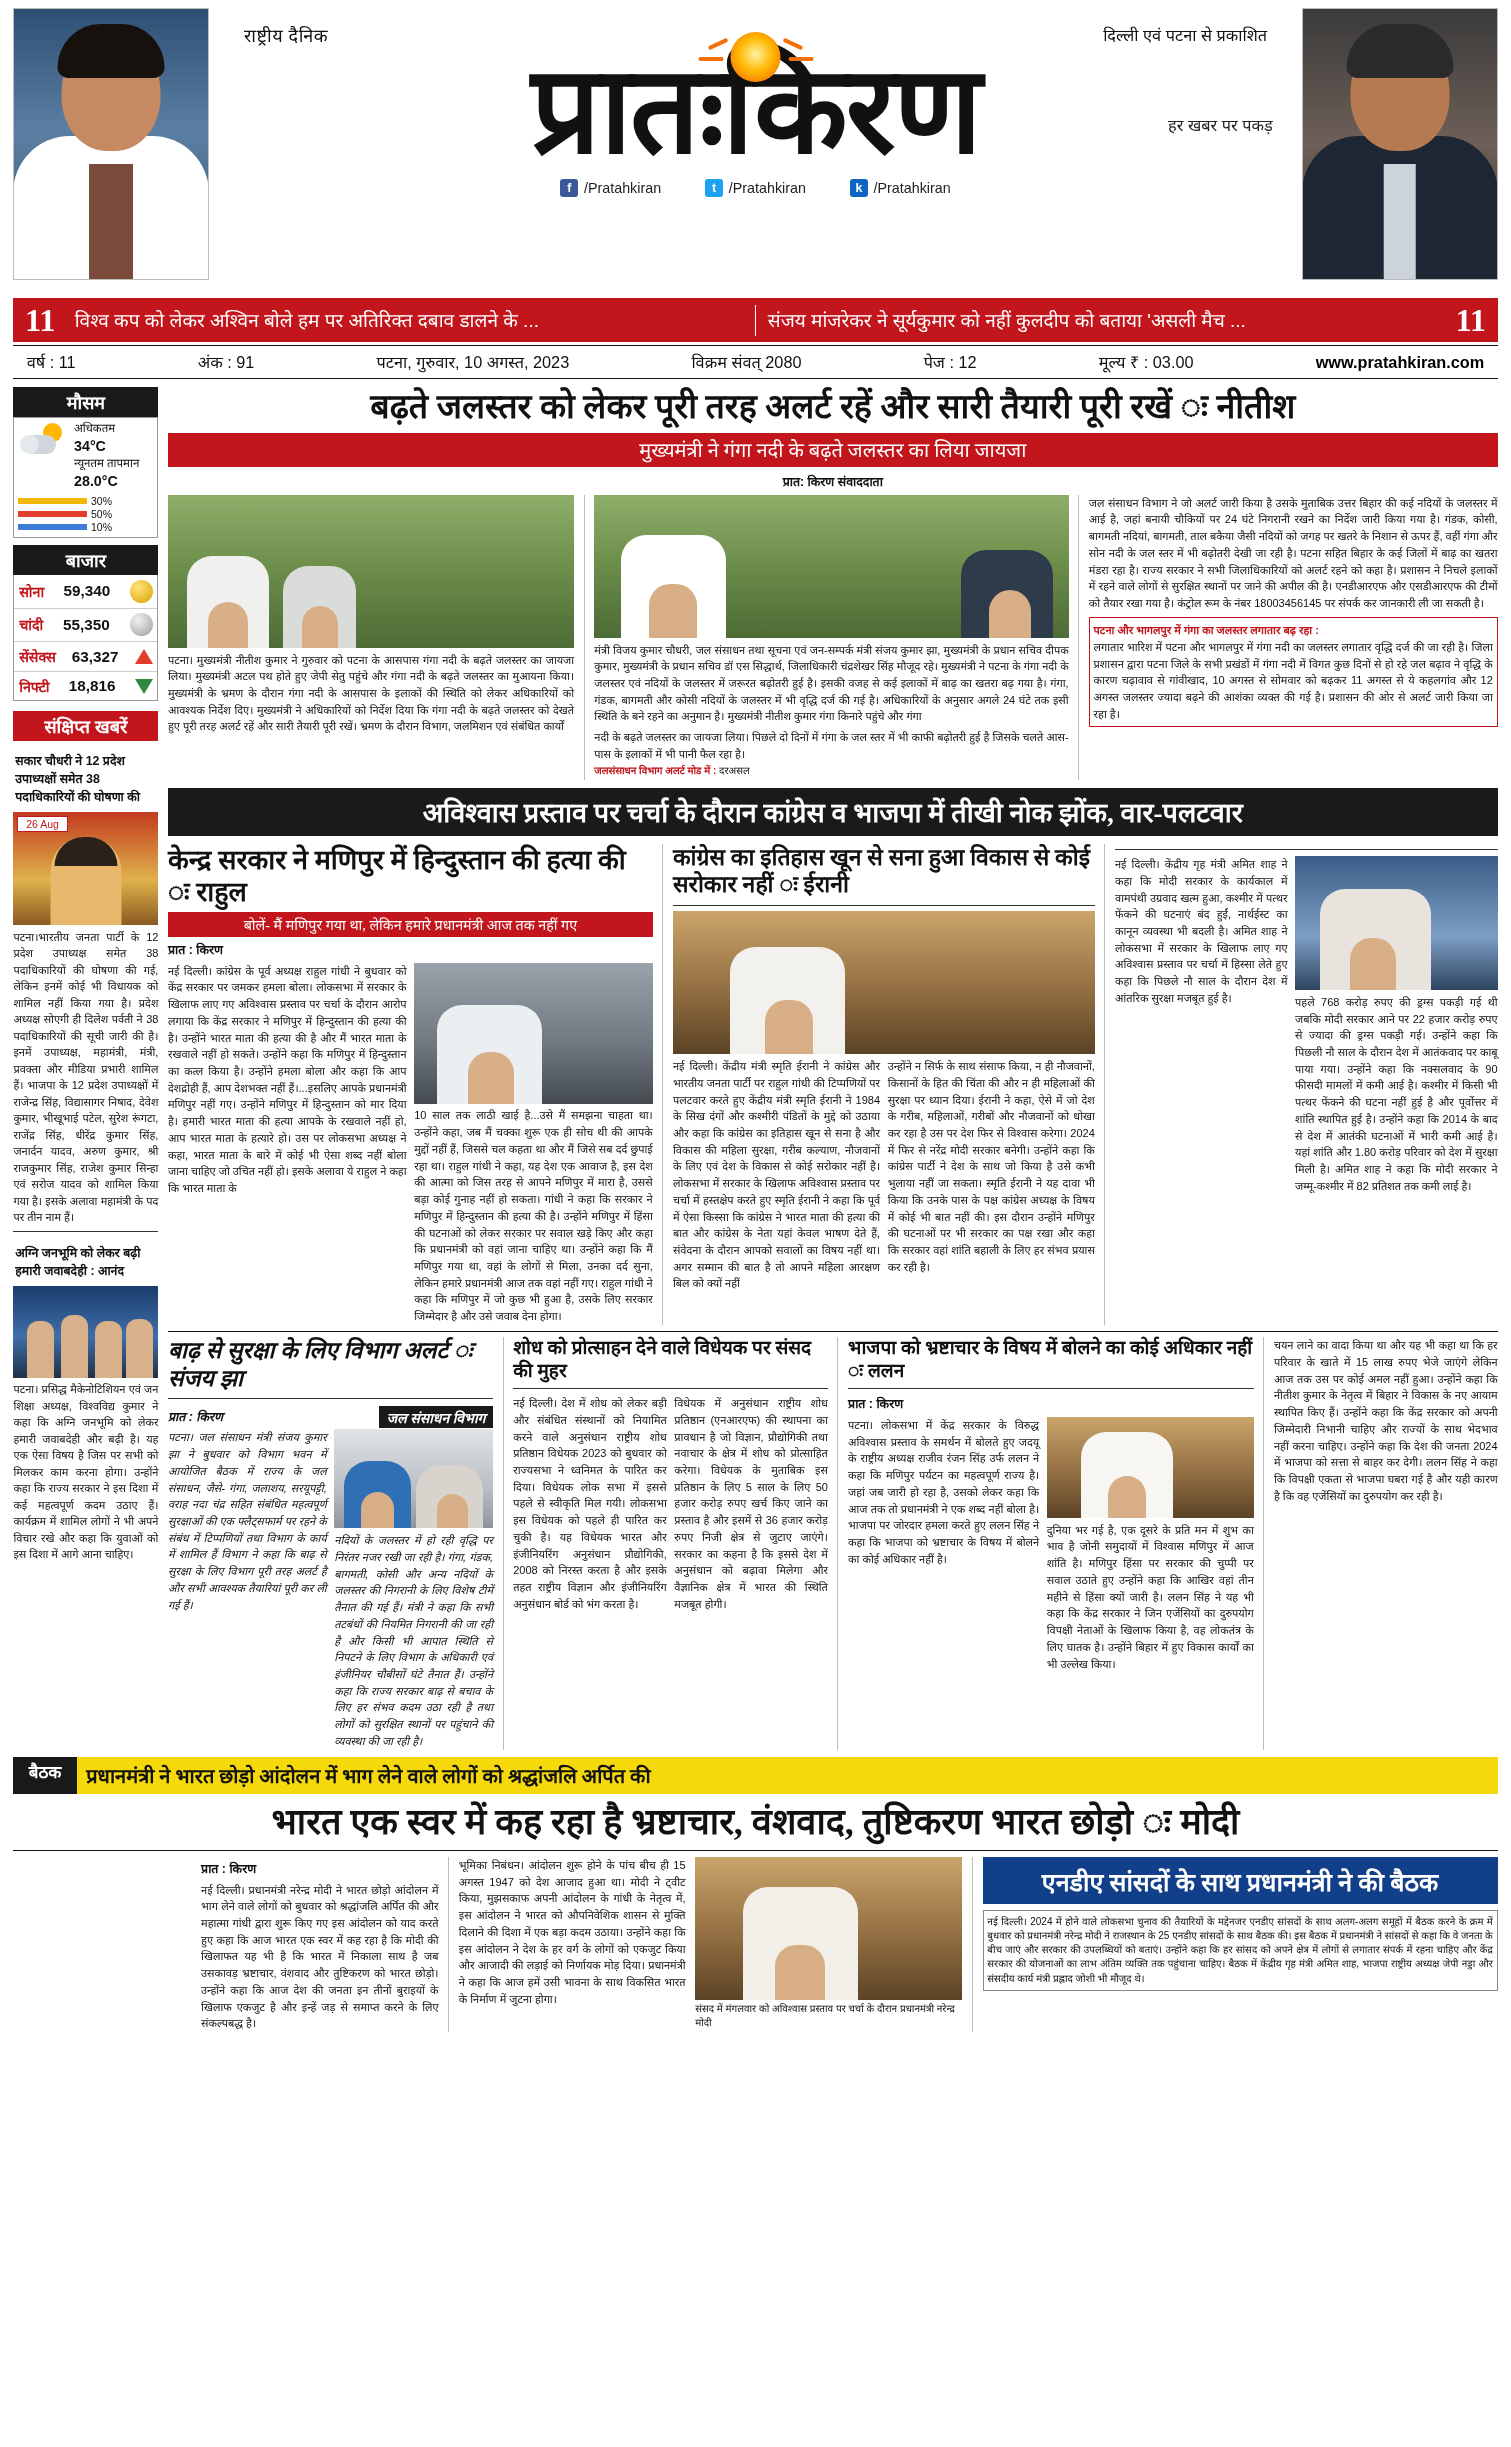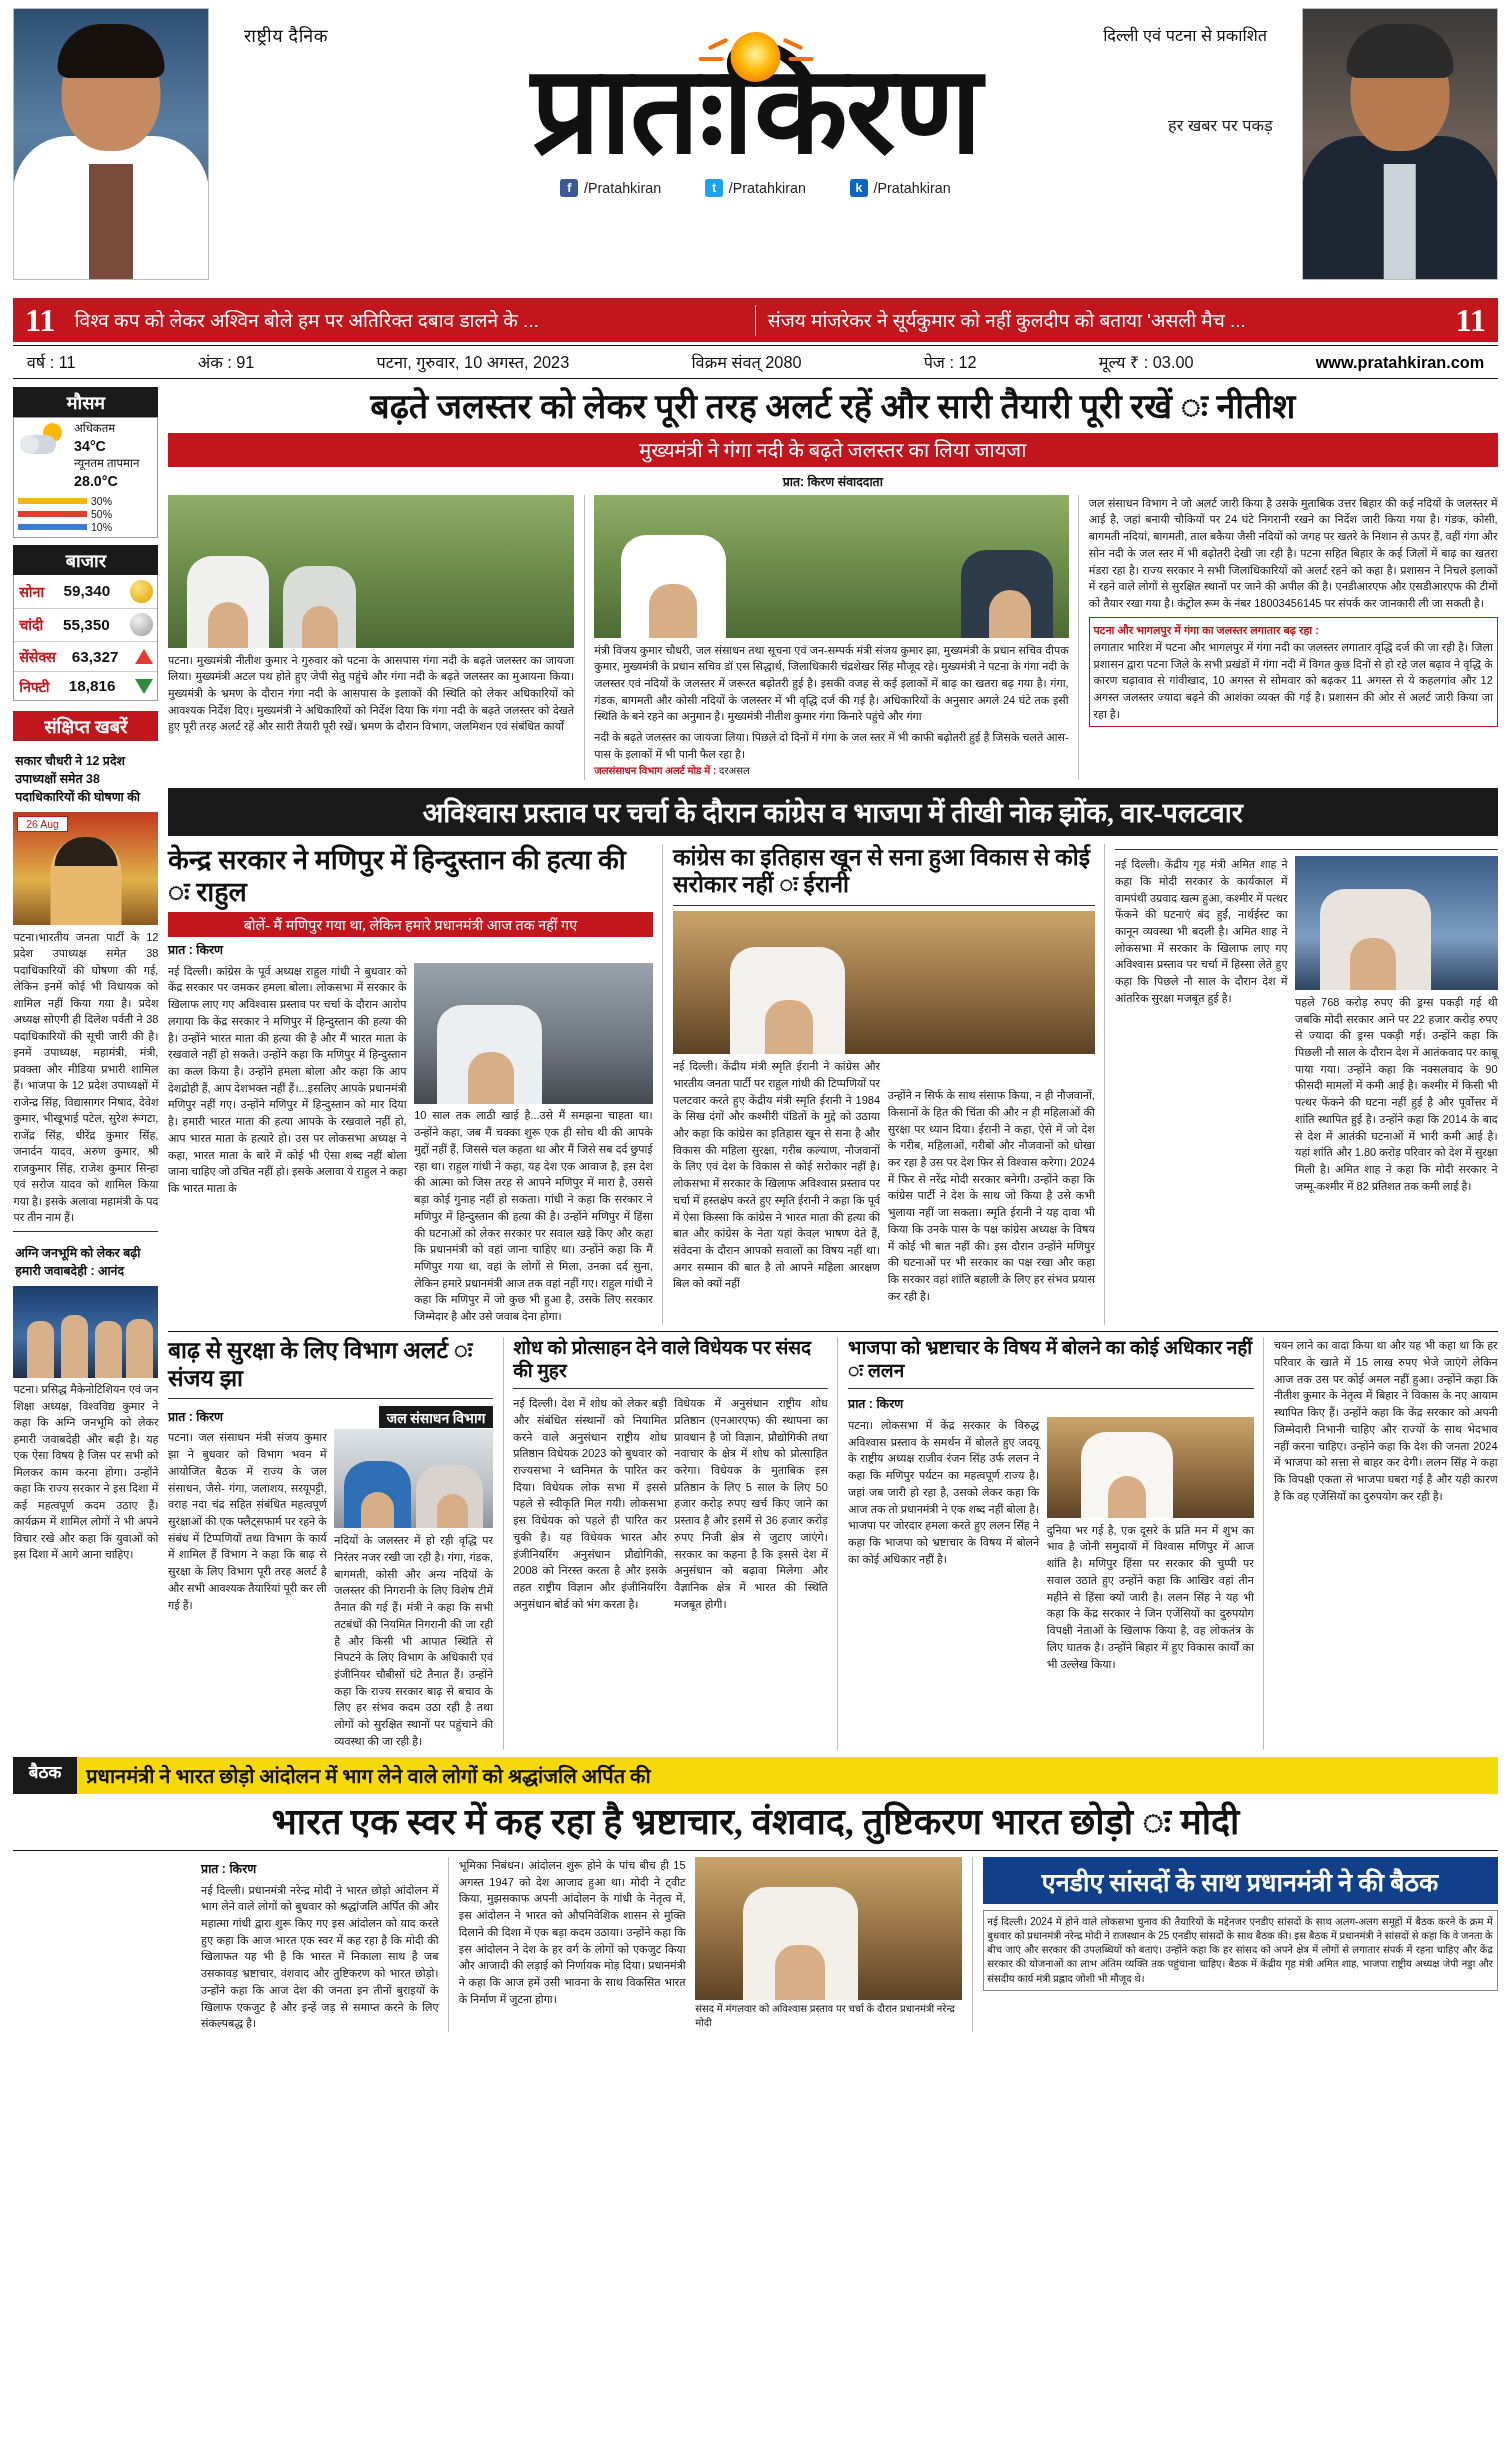--- a/index.html
+++ b/index.html
@@ -352,21 +352,21 @@
           <div class="sec-h h24">कांग्रेस का इतिहास खून से सना हुआ विकास से कोई सरोकार नहीं ः ईरानी</div>
           <div class="hr"></div>
           <div class="photo ph-parl" style="height:143px;margin-bottom:3.8px;">
             <div class="torso" style="left:57px;width:115px;height:107px;background:#f3f1ee;"></div>
             <div class="person" style="left:92px;width:48px;height:54px;"></div>
           </div>
           <div style="display:flex;gap:7.6px;">
             <div style="width:50%;">
                 <div class="body">नई दिल्ली। केंद्रीय मंत्री स्मृति ईरानी ने कांग्रेस और भारतीय जनता पार्टी पर राहुल गांधी की टिप्पणियों पर पलटवार करते हुए केंद्रीय मंत्री स्मृति ईरानी ने 1984 के सिख दंगों और कश्मीरी पंडितों के मुद्दे को उठाया और कहा कि कांग्रेस का इतिहास खून से सना है और विकास की महिला सुरक्षा, गरीब कल्याण, नौजवानों के लिए एवं देश के विकास से कोई सरोकार नहीं है। लोकसभा में सरकार के खिलाफ अविश्वास प्रस्ताव पर चर्चा में हस्तक्षेप करते हुए स्मृति ईरानी ने कहा कि पूर्व में ऐसा किस्सा कि कांग्रेस ने भारत माता की हत्या की बात और कांग्रेस के नेता यहां केवल भाषण देते हैं, संवेदना के दौरान आपको सवालों का विषय नहीं था। अगर सम्मान की बात है तो आपने महिला आरक्षण बिल को क्यों नहीं</div>
               </div>
-            <div style="width:50%;margin-top:29px;">
+            <div style="width:50%;">
                 <div class="body">उन्होंने न सिर्फ के साथ संसाफ किया, न ही नौजवानों, किसानों के हित की चिंता की और न ही महिलाओं की सुरक्षा पर ध्यान दिया। ईरानी ने कहा, ऐसे में जो देश के गरीब, महिलाओं, गरीबों और नौजवानों को धोखा कर रहा है उस पर देश फिर से विश्वास करेगा। 2024 में फिर से नरेंद्र मोदी सरकार बनेगी। उन्होंने कहा कि कांग्रेस पार्टी ने देश के साथ जो किया है उसे कभी भुलाया नहीं जा सकता। स्मृति ईरानी ने यह दावा भी किया कि उनके पास के पक्ष कांग्रेस अध्यक्ष के विषय में कोई भी बात नहीं की। इस दौरान उन्होंने मणिपुर की घटनाओं पर भी सरकार का पक्ष रखा और कहा कि सरकार वहां शांति बहाली के लिए हर संभव प्रयास कर रही है।</div>
               </div>
           </div>
         </div>
 
         <div class="vline" style="width:30%;padding-left:9.6px;">
           <div class="hr"></div>
           <div style="display:flex;gap:7.6px;">
             <div style="width:46%;">
               <div class="body">नई दिल्ली। केंद्रीय गृह मंत्री अमित शाह ने कहा कि मोदी सरकार के कार्यकाल में वामपंथी उग्रवाद खत्म हुआ, कश्मीर में पत्थर फेंकने की घटनाएं बंद हुईं, नार्थईस्ट का कानून व्यवस्था भी बदली है। अमित शाह ने लोकसभा में सरकार के खिलाफ लाए गए अविश्वास प्रस्ताव पर चर्चा में हिस्सा लेते हुए कहा कि पिछले नौ साल के दौरान देश में आंतरिक सुरक्षा मजबूत हुई है।</div>
@@ -379,21 +379,21 @@
               <div class="body">पहले 768 करोड़ रुपए की ड्रग्स पकड़ी गई थी जबकि मोदी सरकार आने पर 22 हजार करोड़ रुपए से ज्यादा की ड्रग्स पकड़ी गई। उन्होंने कहा कि पिछली नौ साल के दौरान देश में आतंकवाद पर काबू पाया गया। उन्होंने कहा कि नक्सलवाद के 90 फीसदी मामलों में कमी आई है। कश्मीर में किसी भी पत्थर फेंकने की घटना नहीं हुई है और पूर्वोत्तर में शांति स्थापित हुई है। उन्होंने कहा कि 2014 के बाद से देश में आतंकी घटनाओं में भारी कमी आई है। यहां शांति और 1.80 करोड़ परिवार को देश में सुरक्षा मिली है। अमित शाह ने कहा कि मोदी सरकार ने जम्मू-कश्मीर में 82 प्रतिशत तक कमी लाई है।</div>
             </div>
           </div>
         </div>
       </div>
 
       <div class="hr2"></div>
 
       <div class="cols3">
 
-        <div style="width:25%;">
+        <div style="width:25%;font-style:italic;">
           <div class="sec-h h24">बाढ़ से सुरक्षा के लिए विभाग अलर्ट ः संजय झा</div>
           <div class="hr"></div>
           <div style="display:flex;justify-content:space-between;align-items:center;">
             <span class="byline" style="text-align:left;">प्रात : किरण</span>
             <span class="tagbox" style="font-size:14px;padding:1.9px 7.6px;">जल संसाधन विभाग</span>
           </div>
           <div style="display:flex;gap:7.6px;">
             <div style="width:50%;">
                 <div class="body">पटना। जल संसाधन मंत्री संजय कुमार झा ने बुधवार को विभाग भवन में आयोजित बैठक में राज्य के जल संसाधन, जैसे- गंगा, जलाशय, सरयूपट्टी, वराह नदा चंद्र सहित संबंधित महत्वपूर्ण सुरक्षाओं की एक फ्लैट्सफार्म पर रहने के संबंध में टिप्पणियों तथा विभाग के कार्य में शामिल हैं विभाग ने कहा कि बाढ़ से सुरक्षा के लिए विभाग पूरी तरह अलर्ट है और सभी आवश्यक तैयारियां पूरी कर ली गई हैं।</div>
               </div>

